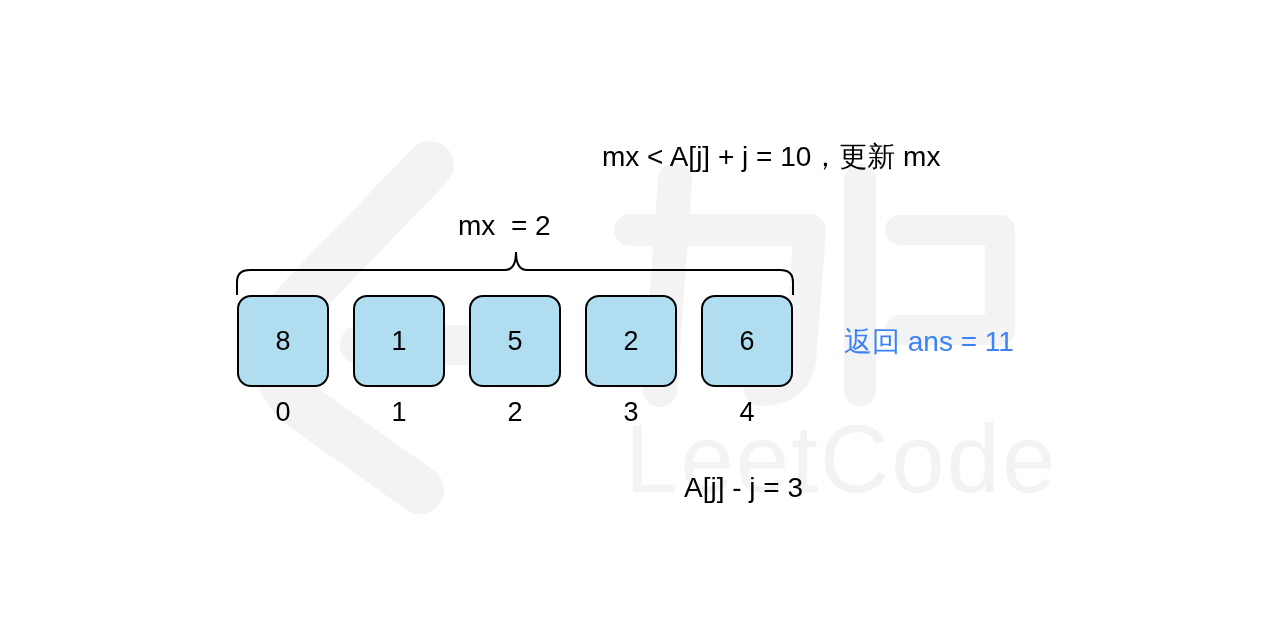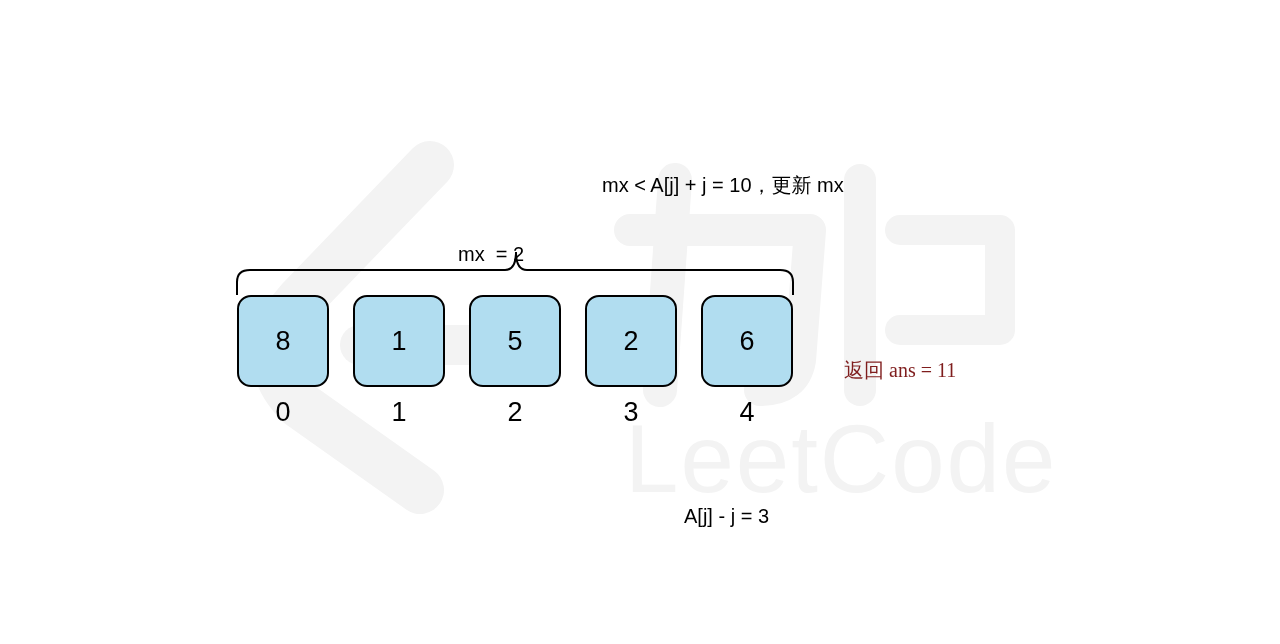--- a/index.html
+++ b/index.html
@@ -1,28 +1,28 @@
 <!DOCTYPE html>
 <html><head>
 <meta charset="utf-8">
 <style>
   html, body { margin: 0; padding: 0; }
   body {
     width: 1280px; height: 644px; background: #ffffff; position: relative; overflow: hidden;
     font-family: "Liberation Sans", "DejaVu Sans", sans-serif; color: #000;
   }
   .watermark { position: absolute; left: 0; top: 0; width: 1280px; height: 644px; pointer-events: none; }
-  .label { position: absolute; font-size: 20px; white-space: nowrap; line-height: 1; margin-top: 32px; }
+  .label { position: absolute; font-size: 28px; white-space: nowrap; line-height: 1; }
   .box {
     position: absolute; width: 92px; height: 92px; box-sizing: border-box;
     background: #b1ddf0; border: 2px solid #000; border-radius: 14px;
     display: flex; align-items: center; justify-content: center; font-size: 27px;
   }
   .idx { position: absolute; width: 92px; text-align: center; font-size: 27px; line-height: 1; }
-  .result { color: #7f1d1d; font-family: Liberation Serif, serif; }
+  .result { color: #3b82f6; }
   svg.brace { position: absolute; left: 0; top: 0; }
 </style>
 </head>
 <body>
 
 <svg class="watermark" width="1280" height="644" viewBox="0 0 1280 644">
   <g fill="none" stroke="#f3f3f3" stroke-linecap="round" stroke-linejoin="round">
     <path d="M430 165 L300 300 Q250 355 300 405 L420 490" stroke-width="48"></path>
     <path d="M360 345 L540 345" stroke-width="40"></path>
     <path d="M675 180 L660 390" stroke-width="34"></path>

